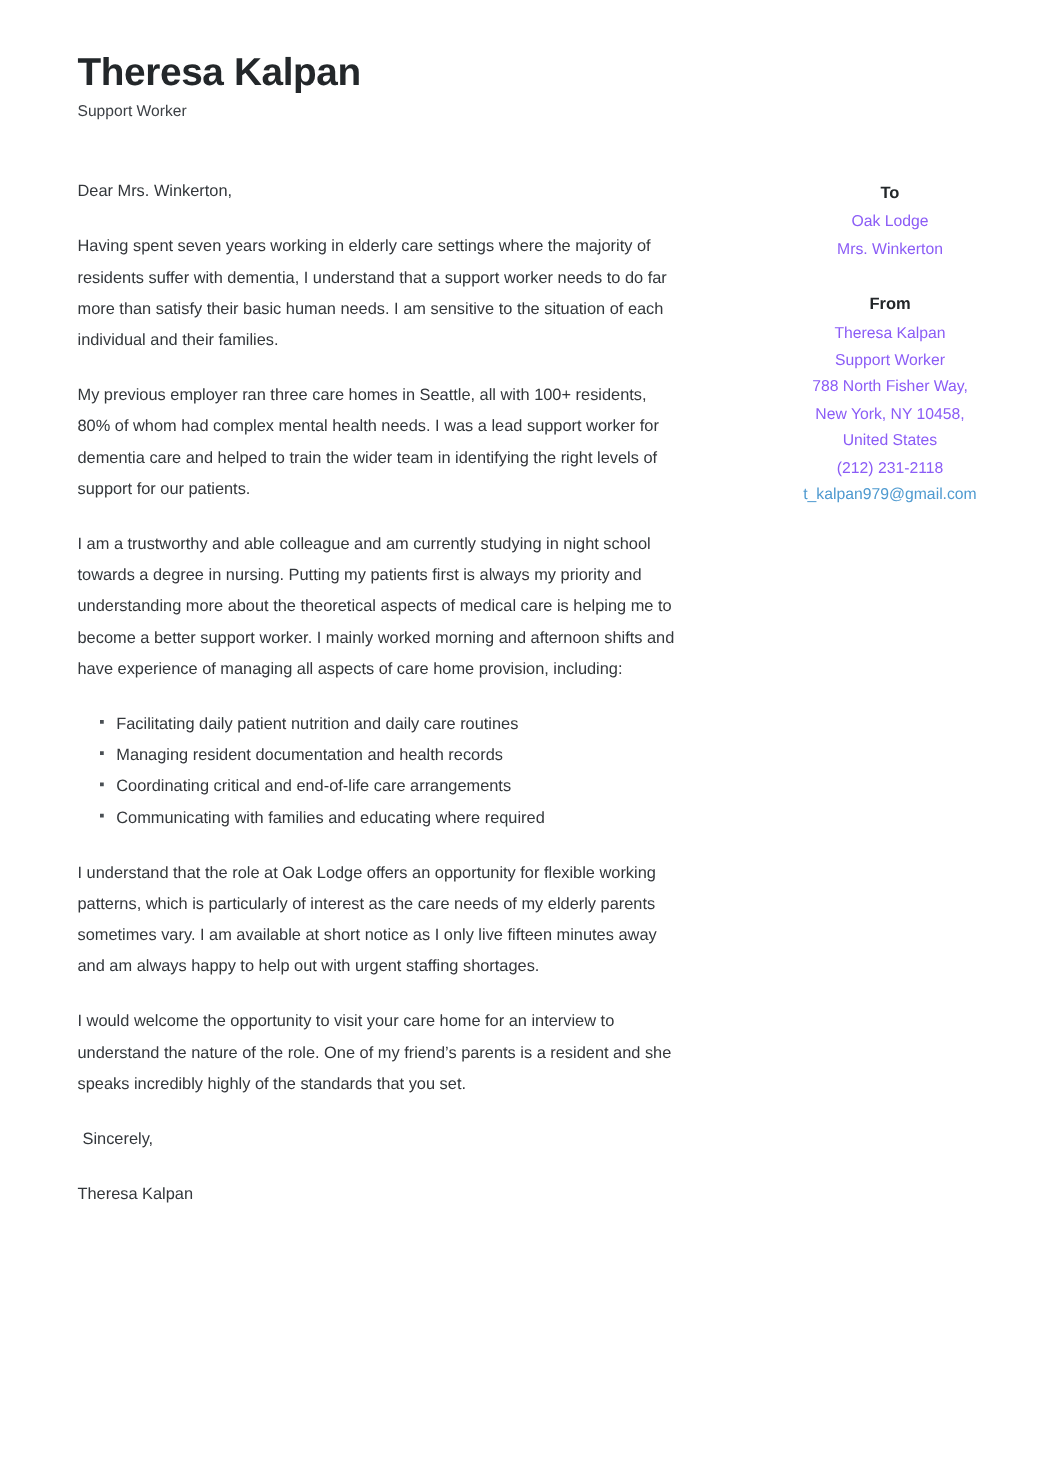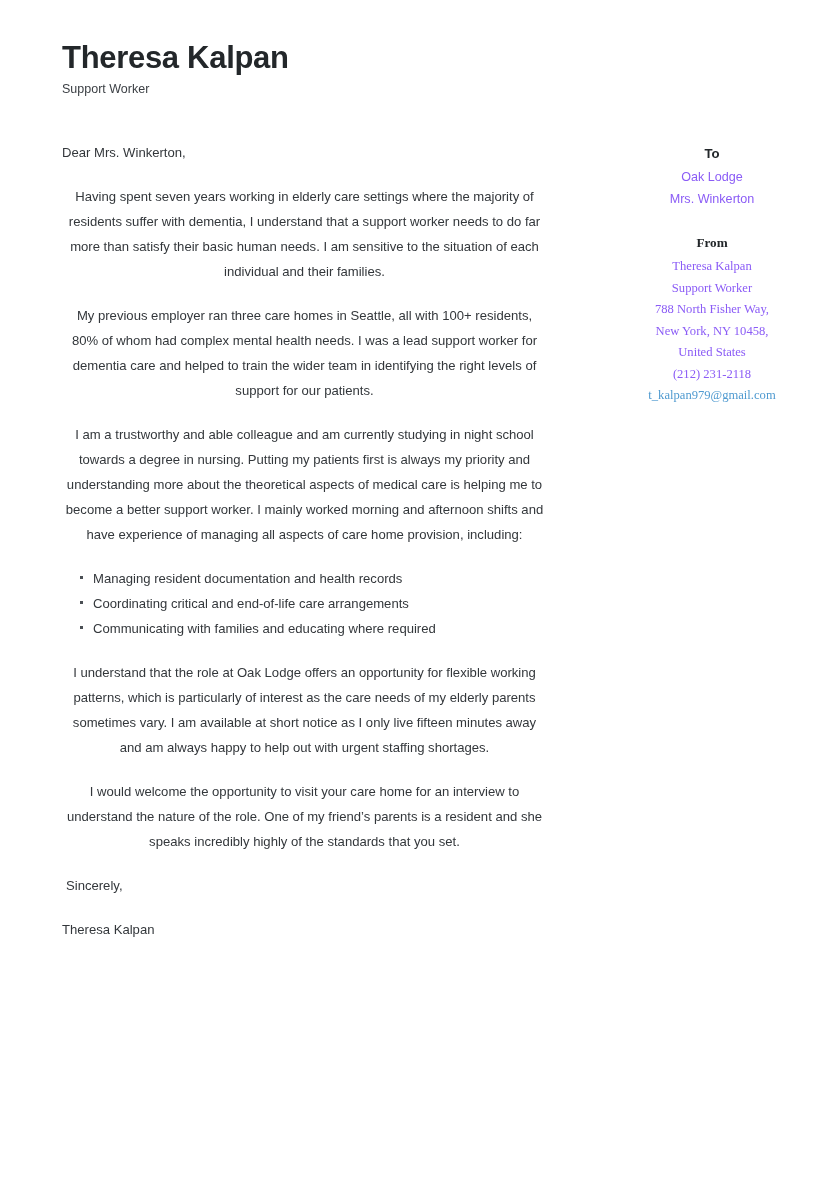--- a/index.html
+++ b/index.html
@@ -72,21 +72,21 @@
     font-size: 13.1px;
     line-height: 25px;
     color: #33373b;
     margin: 0 0 19px 0;
   }
   .para {
     font-size: 13.1px;
     line-height: 25px;
     color: #33373b;
     margin: 0 0 19px 0;
-    text-align: center;
+    text-align: left;
   }
   .bullet-list {
     list-style: none;
     margin: 0 0 19px 0;
     padding: 0;
   }
   .bullet-list li {
     font-size: 13.1px;
     line-height: 25px;
     color: #33373b;
@@ -115,21 +115,20 @@
     margin: 0;
   }
 
   
   .contact-block {
     margin-bottom: 22px;
     text-align: center;
   }
   .contact-block:last-child {
     margin-bottom: 0;
-    font-family: Liberation Serif, serif;
   }
   .contact-heading {
     font-size: 13.2px;
     font-weight: bold;
     color: #23272a;
     line-height: 21px;
     margin: 0 0 3px 0;
   }
   .contact-line {
     font-size: 12.6px;
@@ -157,20 +156,21 @@
     <div class="letter-col">
       <p class="salutation">Dear Mrs. Winkerton,</p>
 
       <p class="para">Having spent seven years working in elderly care settings where the majority of residents suffer with dementia, I understand that a support worker needs to do far more than satisfy their basic human needs. I am sensitive to the situation of each individual and their families.</p>
       <p class="para">My previous employer ran three care homes in Seattle, all with 100+ residents, 80% of whom had complex mental health needs. I was a lead support worker for dementia care and helped to train the wider team in identifying the right levels of support for our patients.</p>
       <p class="para">I am a trustworthy and able colleague and am currently studying in night school towards a degree in nursing. Putting my patients first is always my priority and understanding more about the theoretical aspects of medical care is helping me to become a better support worker. I mainly worked morning and afternoon shifts and have experience of managing all aspects of care home provision, including:</p>
 
       <ul class="bullet-list">
         <li>
           <span class="bullet-dot"></span>
+          <span>Facilitating daily patient nutrition and daily care routines</span>
         </li>
         <li>
           <span class="bullet-dot"></span>
           <span>Managing resident documentation and health records</span>
         </li>
         <li>
           <span class="bullet-dot"></span>
           <span>Coordinating critical and end-of-life care arrangements</span>
         </li>
         <li>

